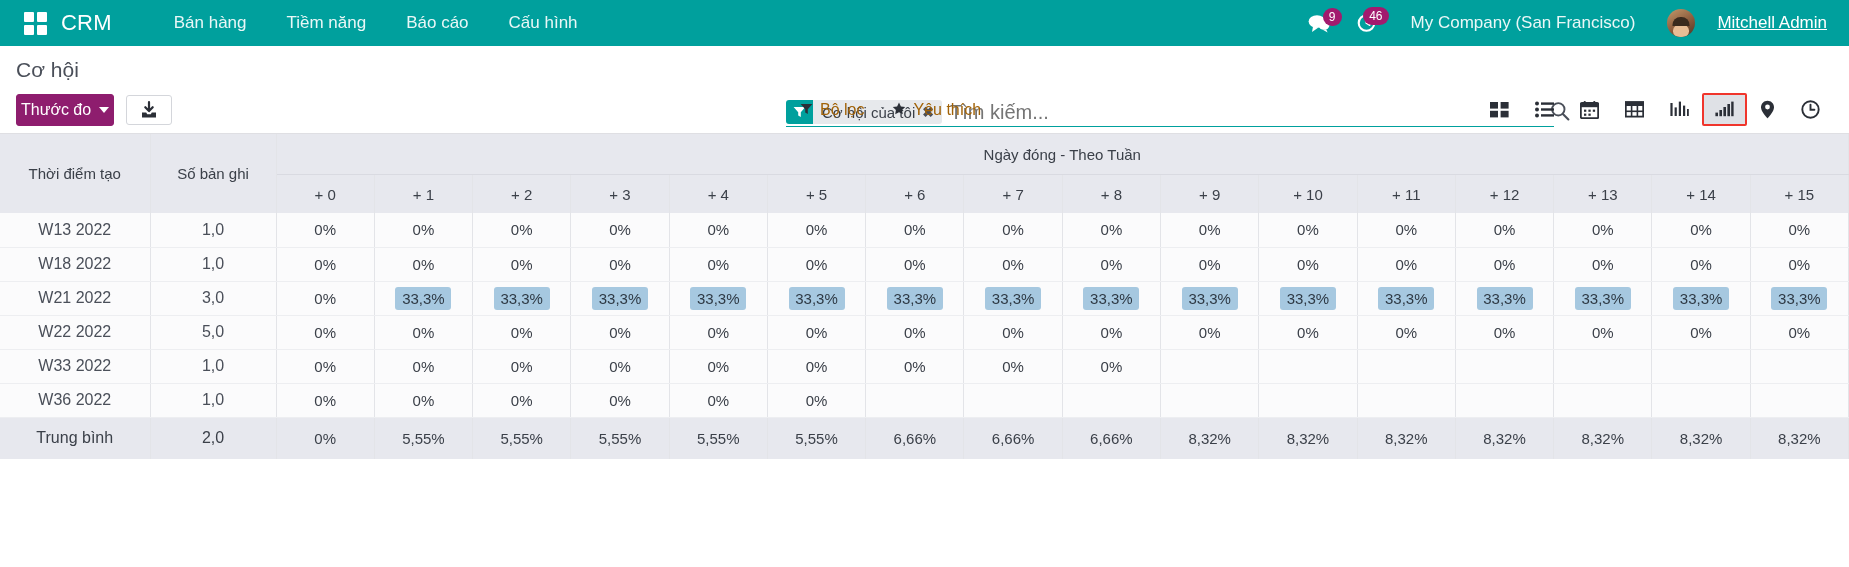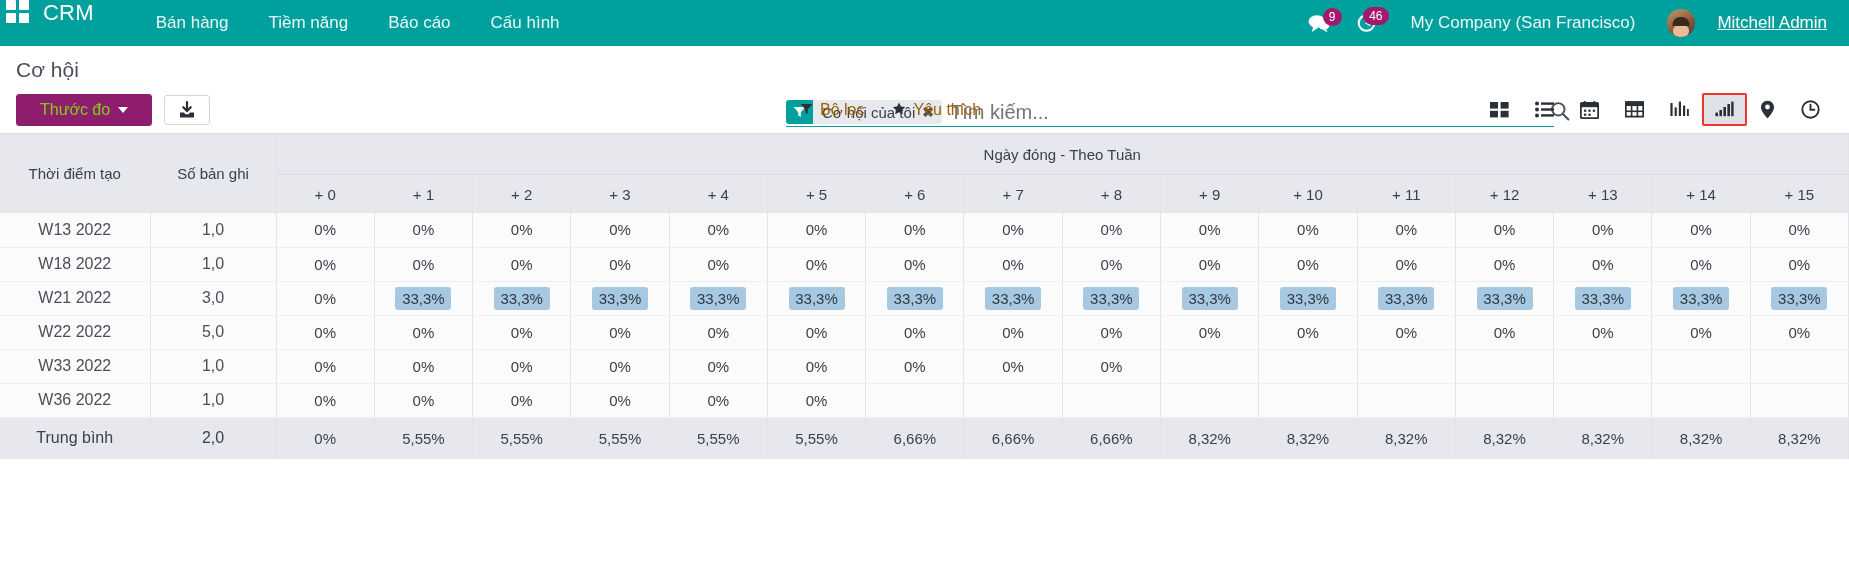--- a/index.html
+++ b/index.html
@@ -9,21 +9,22 @@
     background: #ffffff;
     overflow: hidden;
     color: #374151;
   }
 
   
   .navbar {
     height: 46px;
     background: #00a09d;
     display: flex;
-    padding: 0 18px 0 6px;
+    align-items: center;
+    padding: 0 18px 0 24px;
     color: #ffffff;
   }
   .apps-grid { display: grid; grid-template-columns: 10px 10px; grid-template-rows: 10px 10px; gap: 3px; margin-right: 14px; cursor: pointer; }
   .apps-grid i { display: block; width: 10px; height: 10px; background: #ffffff; border-radius: 1px; }
   .brand { font-size: 22px; font-weight: 400; letter-spacing: .2px; margin-right: 42px; color:#fff; }
   .menu { display: flex; align-items: center; gap: 0; }
   .menu-item { font-size: 17px; padding: 6px 20px; color: #e9f7f7; cursor: pointer; white-space: nowrap; }
   .nav-right { margin-left: auto; display: flex; align-items: center; gap: 6px; }
   .sysicon { position: relative; padding: 4px 12px 4px 8px; cursor: pointer; display:flex; align-items:center; }
   .sysicon svg { display:block; }
@@ -76,22 +77,22 @@
   .facet-close { font-size: 14px; color: #4a4f59; cursor: pointer; font-weight: 700; }
   .search-input {
     flex: 1; border: none; outline: none; font-size: 20px; color: #4c1d95;
     font-family: "Liberation Sans", sans-serif; background: transparent; padding-left: 2px;
   }
   .search-mag { position: absolute; right: -16px; top: 1px; color: #4a4f59; cursor: pointer; }
 
   
   .cp-row2 { display: flex; align-items: center; margin-top: 10px; position: relative; }
   .btn-measure {
-    background: #8e1d6e; color: #84cc16; border: 1px solid #8e1d6e;
-    font-size: 16px; padding: 6px 23px; border-radius: 3px; cursor: pointer;
+    background: #8e1d6e; color: #ffffff; border: 1px solid #8e1d6e;
+    font-size: 16px; padding: 6px 4px; border-radius: 3px; cursor: pointer;
     display: flex; align-items: center; gap: 8px; font-family: "Liberation Sans", sans-serif;
   }
   .caret { width: 0; height: 0; border-left: 5px solid transparent; border-right: 5px solid transparent; border-top: 6px solid #fff; }
   .interval-group { display: flex; margin-left: 12px; }
   .interval-btn {
     background: #fff; border: 1px solid #d4d6db; border-right: none;
     font-size: 16px; padding: 6px 15px; color: #3b4049; cursor: pointer;
     font-family: "Liberation Sans", sans-serif;
   }
   .interval-btn:first-child { border-radius: 3px 0 0 3px; }

